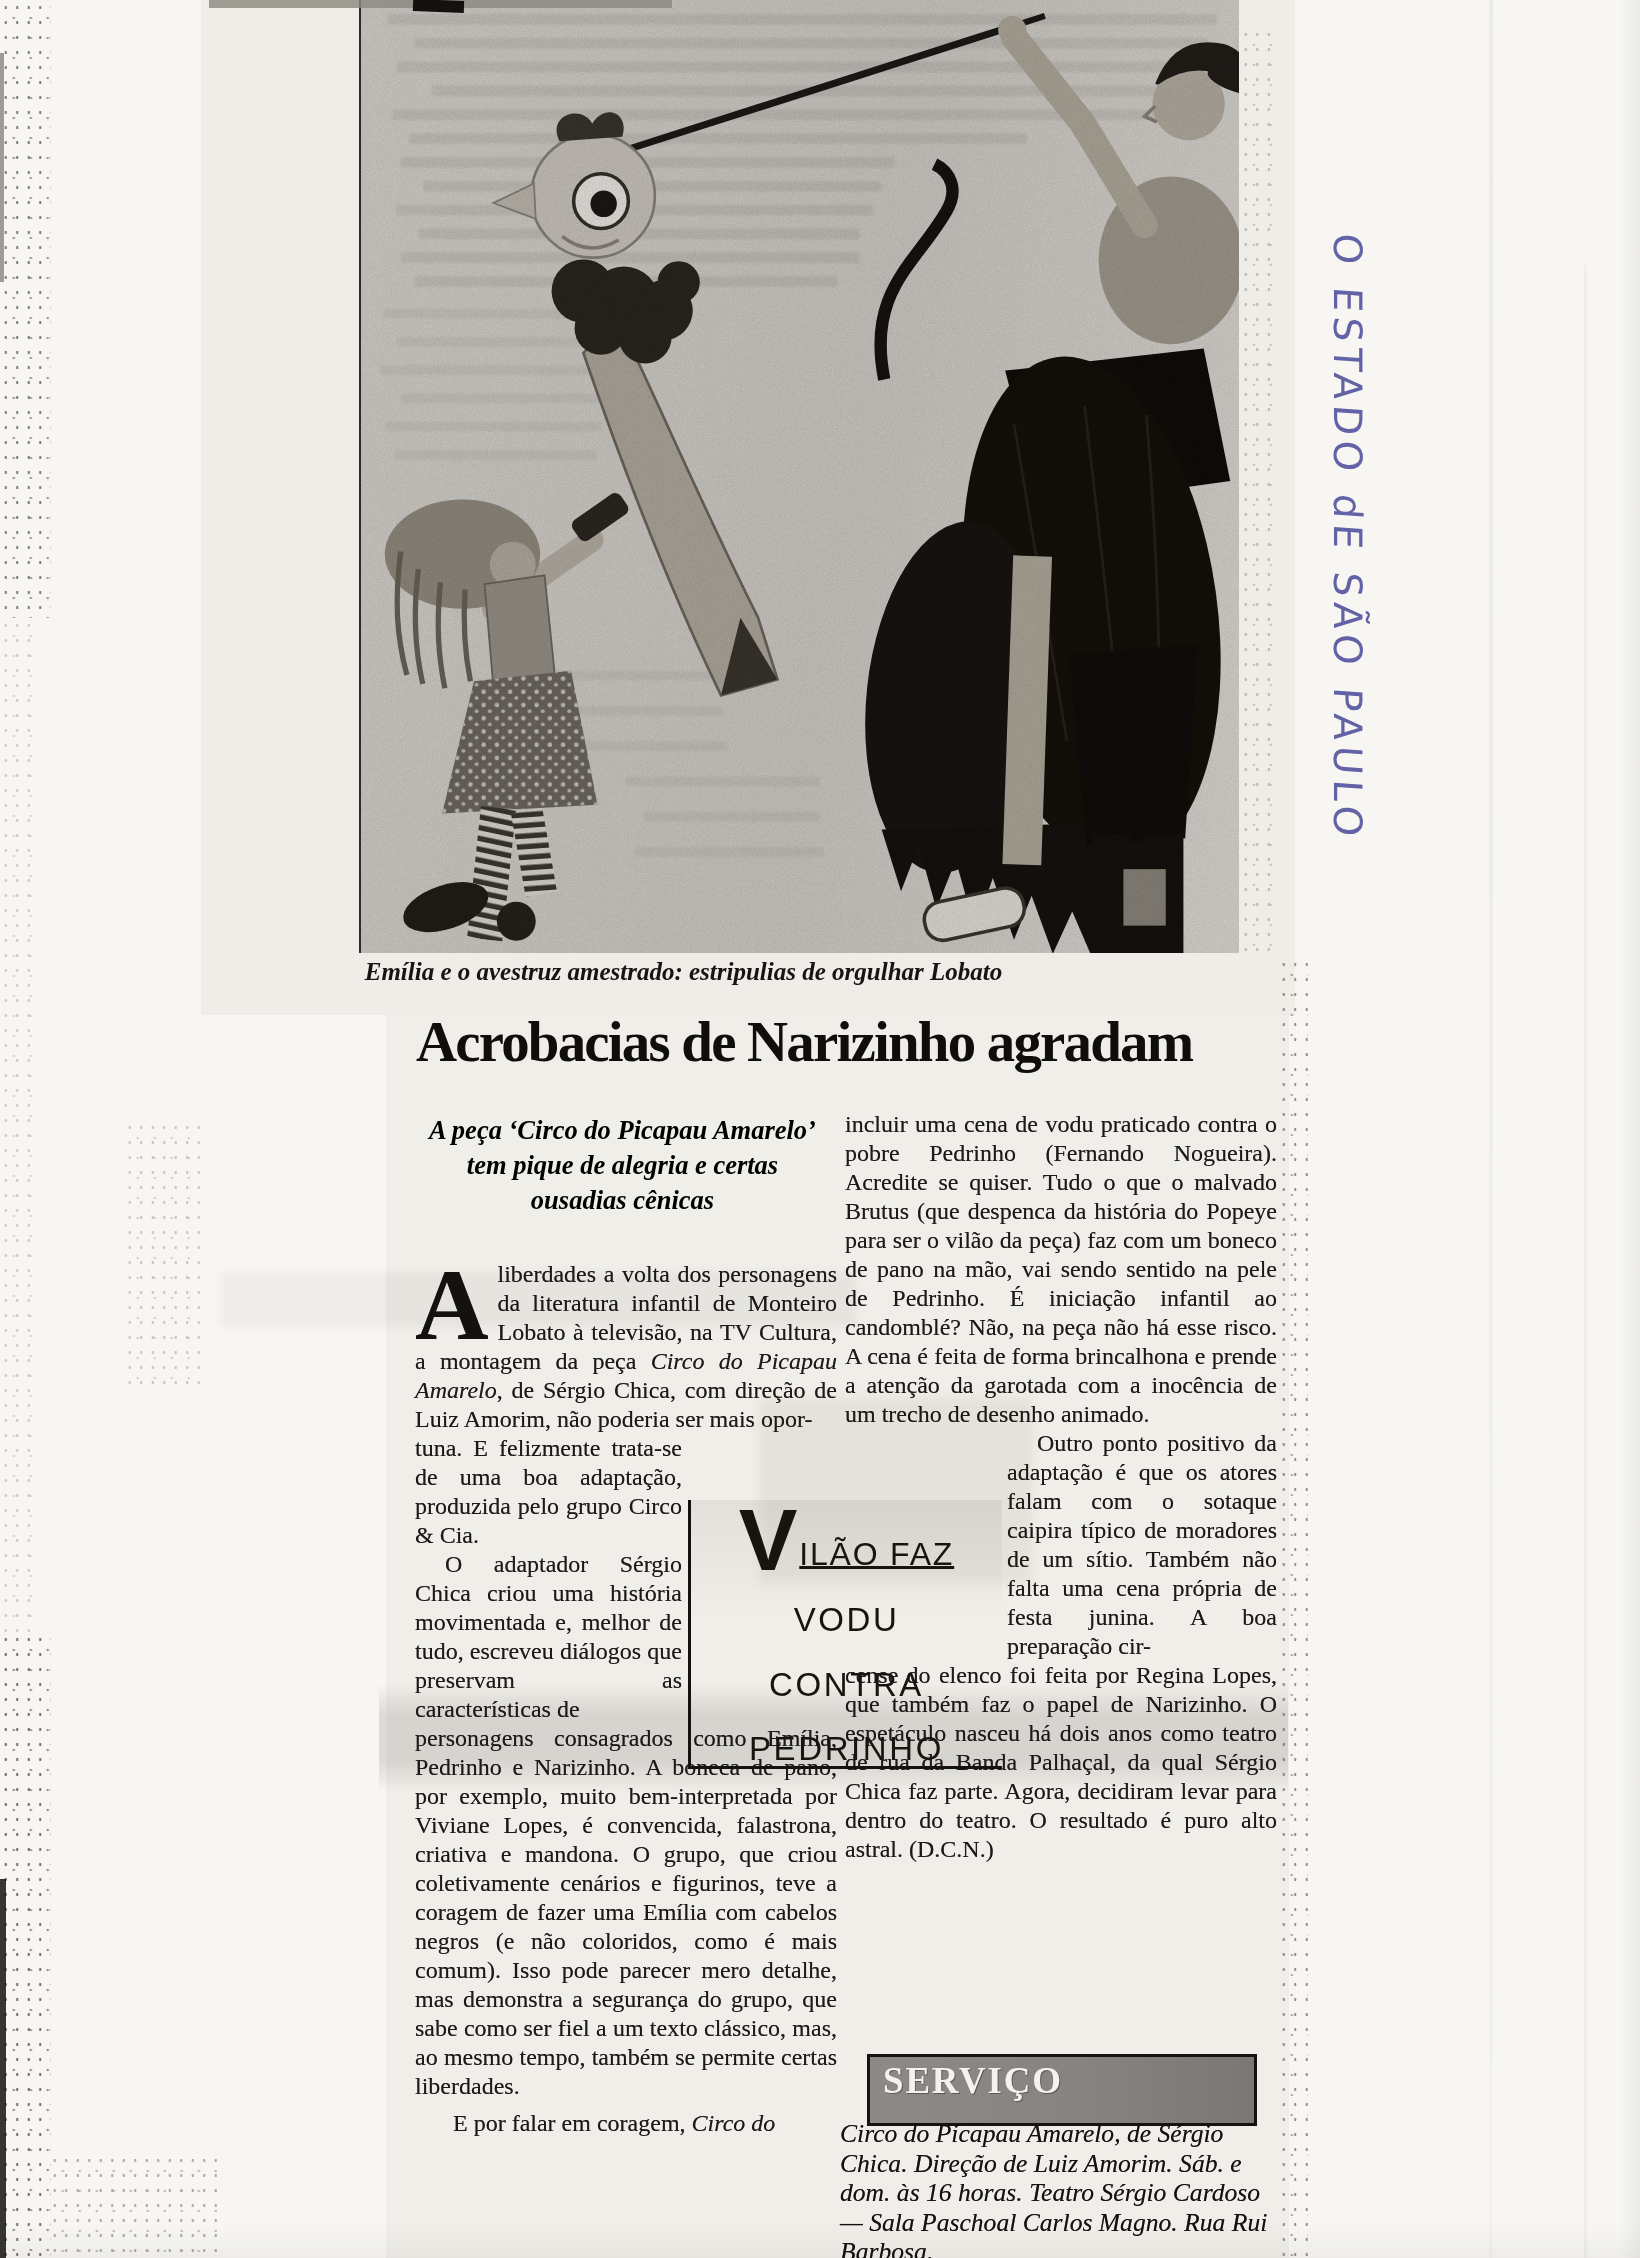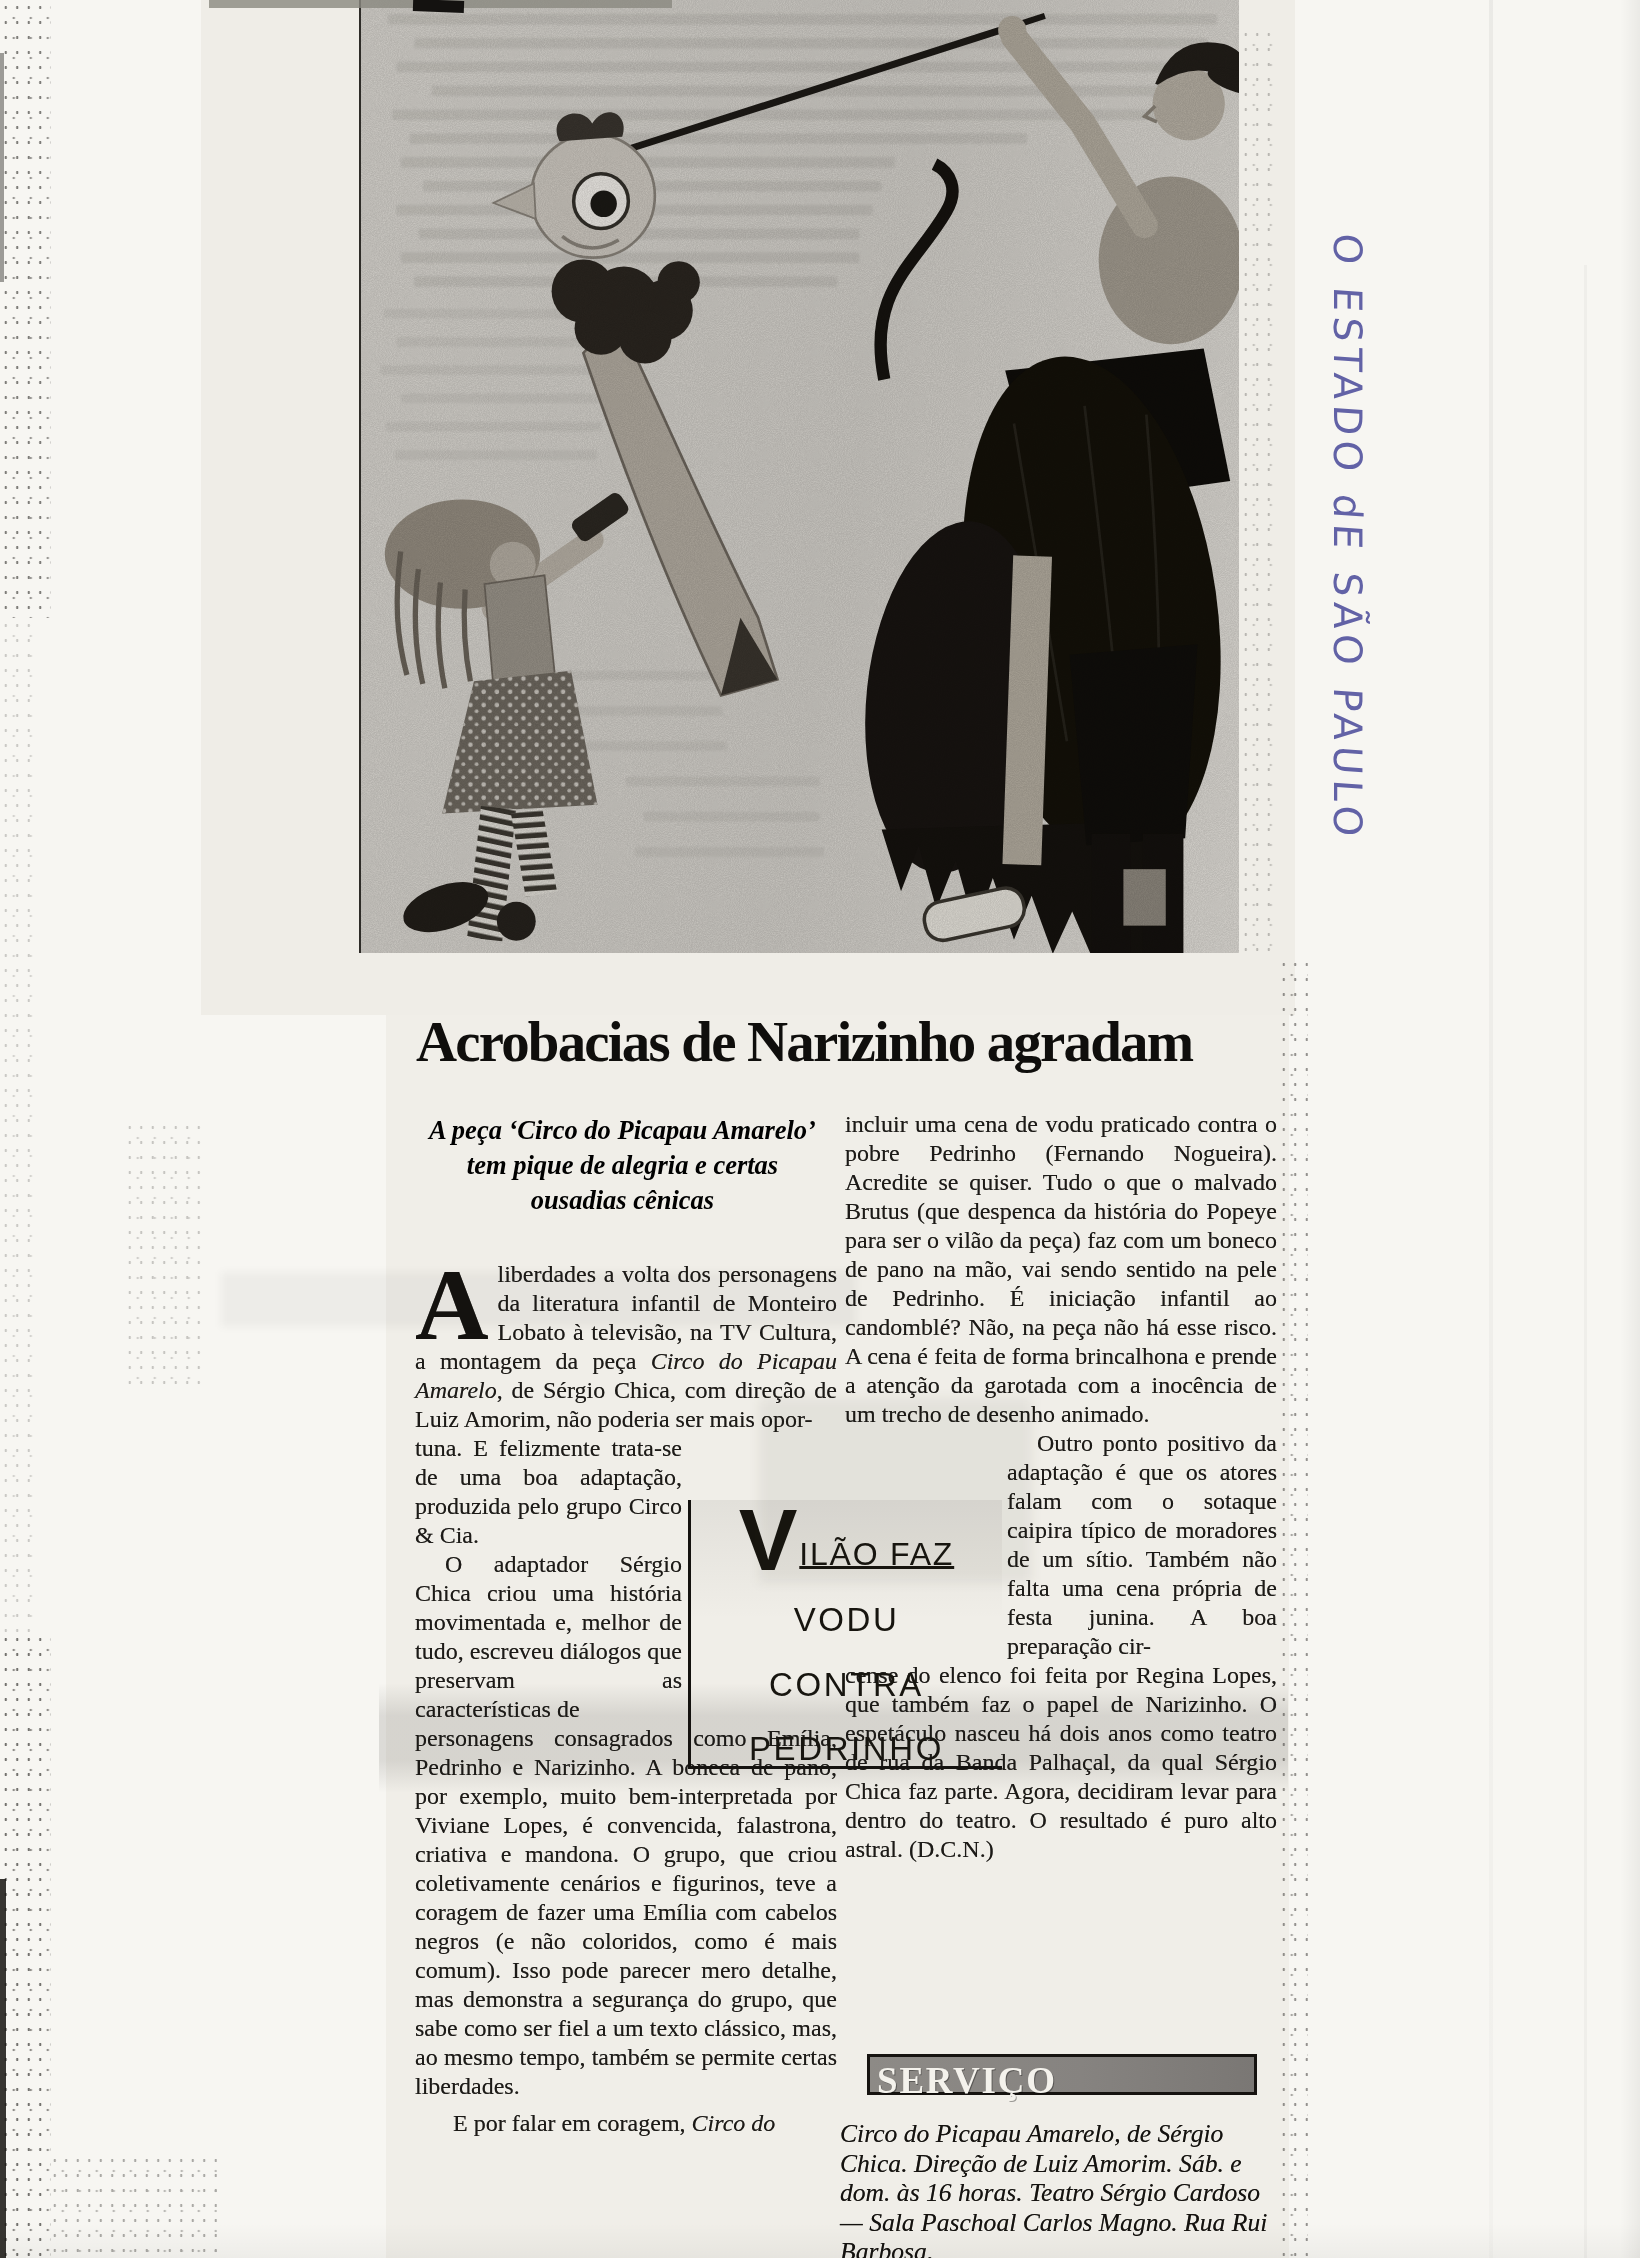--- a/index.html
+++ b/index.html
@@ -59,25 +59,25 @@
     text-align:center;
     background:linear-gradient(180deg,rgba(40,38,34,.07),rgba(40,38,34,0) 45%);
   }
   .pq-first{margin-top:3.5px;white-space:nowrap;}
   .pq-initial{font-size:88px;font-weight:bold;line-height:71px;vertical-align:-5.3px;letter-spacing:1.8px;}
   .pq-rest{font-size:32px;letter-spacing:1.8px;text-decoration:underline;}
   .pq-line{font-size:33px;letter-spacing:2.6px;margin-top:26.5px;}
 
   
   .svcbar{
-    position:absolute;left:867px;top:2054px;width:390px;height:41px;
+    position:absolute;left:867px;top:2054px;width:390px;height:72px;
     background:linear-gradient(90deg,#8d8a86 0%,#868380 55%,#7a7774 100%);
     border:3.5px solid #161310;box-sizing:border-box;
     font-weight:bold;font-size:37px;letter-spacing:1.8px;color:#f4f2ec;
-    line-height:48px;padding-left:7px;
+    line-height:48px;padding-left:13px;
     text-shadow:0.9px 0.9px 0 rgba(0,0,0,.35);
   }
   .svctext{
     position:absolute;left:840px;top:2119px;width:441px;
     font-style:italic;font-size:25.6px;line-height:29.6px;color:#14120f;
     text-shadow:0 0 0.4px rgba(20,18,15,.6);
   }
 
   
   .handwriting{
@@ -256,20 +256,21 @@
         <rect x="886" y="945" width="46" height="135" fill="#14110e"></rect>
         <rect x="864" y="985" width="48" height="64" fill="#8e887e"></rect>
       </g>
 
       <rect width="995" height="1080" filter="url(#grain)" opacity=".16"></rect>
     </svg>
   </div>
   <div class="topstrip"></div>
   <div class="topdash"></div>
 
+  <div class="caption">Emília e o avestruz amestrado: estripulias de orgulhar Lobato</div>
   <div class="headline">Acrobacias de Narizinho agradam</div>
   <div class="deck">A peça ‘Circo do Picapau Amarelo’ tem pique de alegria e certas ousadias cênicas</div>
 
   <div class="col-left bodytext">
     <p style="margin:0;"><span class="dropcap">A</span><span><span>liberdades a volta dos personagens da literatura infantil de Monteiro Lobato à televisão, na TV Cultura, a montagem da peça </span><span class="st-italic">Circo do Picapau Amarelo</span><span>, de Sérgio Chica, com direção de Luiz Amorim, não poderia ser mais opor-</span></span></p>
     <div class="narrowL">
       <p style="margin:0;">tuna. E felizmente trata-se de uma boa adaptação, produzida pelo grupo Circo &amp; Cia.</p>
       <p style="margin:0;" class="indent">O adaptador Sérgio Chica criou uma história movimentada e, melhor de tudo, escreveu diálogos que preservam as características de</p>
     </div>
     <p style="margin:0;">personagens consagrados como Emília, Pedrinho e Narizinho. A boneca de pano, por exemplo, muito bem-interpretada por Viviane Lopes, é convencida, falastrona, criativa e mandona. O grupo, que criou coletivamente cenários e figurinos, teve a coragem de fazer uma Emília com cabelos negros (e não coloridos, como é mais comum). Isso pode parecer mero detalhe, mas demonstra a segurança do grupo, que sabe como ser fiel a um texto clássico, mas, ao mesmo tempo, também se permite certas liberdades.</p>

